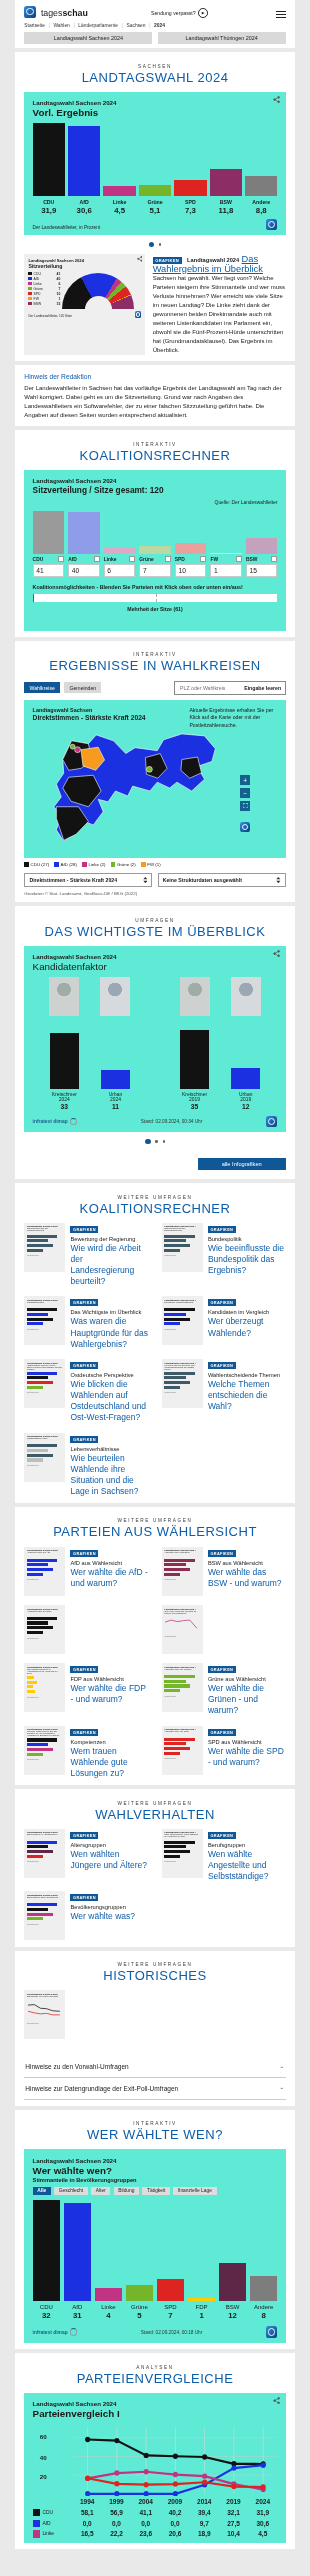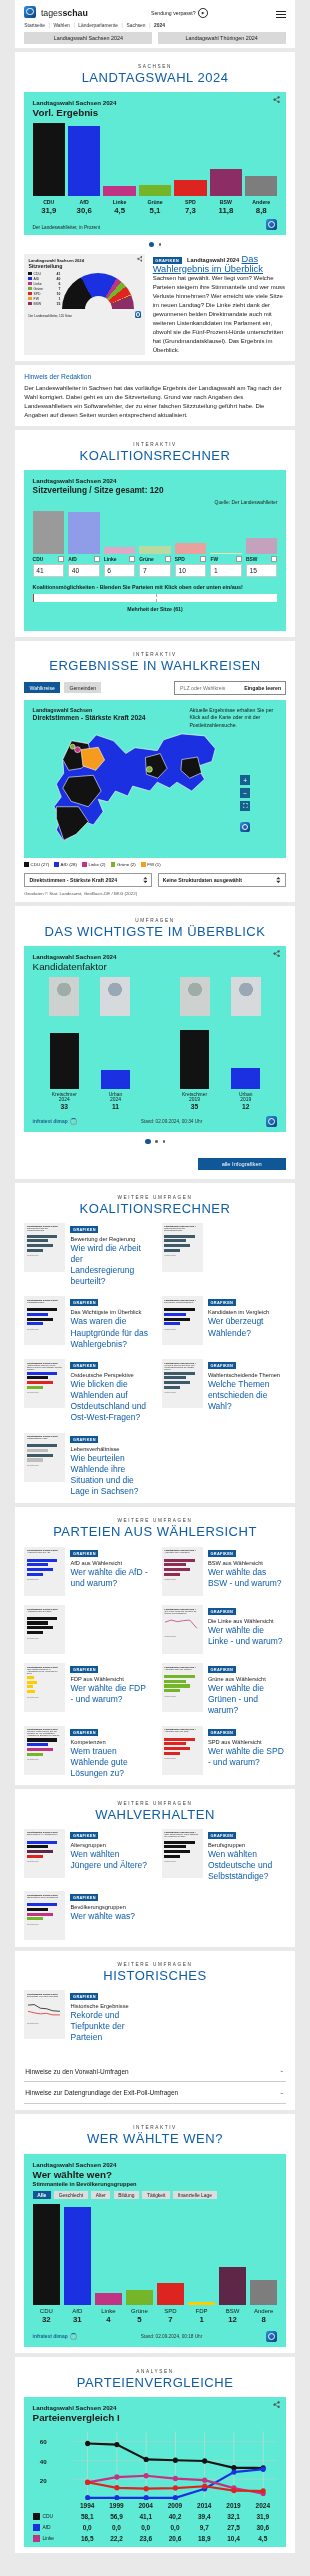--- a/index.html
+++ b/index.html
@@ -599,20 +599,21 @@
             <div class="tk">Landtagswahl Sachsen 2024</div>
             <div class="tt">Zufriedenheit mit der Bundesregierung</div>
             <div class="tbars">
               <i style="background: rgb(61, 90, 102);"></i>
               <i style="background: rgb(61, 90, 102);"></i>
               <i style="background: rgb(61, 90, 102);"></i>
               <i style="background: rgb(61, 90, 102);"></i>
             </div>
             <div class="tf">infratest dimap</div>
           </div>
+        <div class="tinfo"><span class="badge">GRAFIKEN</span><div class="tcat">Bundespolitik</div><a href="#" class="thead">Wie beeinflusste die Bundespolitik das Ergebnis?</a></div>
       </div>
       <div class="teaser">
         <div class="thumb">
             <div class="tk">Landtagswahl Sachsen 2024</div>
             <div class="tt">Kandidatenfaktor</div>
             <div class="tbars">
               <i style="background: rgb(18, 18, 18);"></i>
               <i style="background:#1b30e0;"></i>
               <i style="background: rgb(18, 18, 18);"></i>
               <i style="background:#1b30e0;"></i>
@@ -722,21 +723,20 @@
               <i style="background: rgb(18, 18, 18);"></i>
               <i style="background: rgb(18, 18, 18);"></i>
             </div>
             <div class="tf">infratest dimap</div>
           </div>
       </div>
       <div class="teaser">
         <div class="thumb"><div class="tk">Landtagswahl Sachsen 2024</div><div class="tt">„Die Linke sorgt am ehesten für soziale Gerechtigkeit.“</div><svg width="35" height="13.4" viewBox="0 0 68 26">
               <polyline points="2,10 14,6 26,9 38,7 50,6 64,22" fill="none" stroke-width="1.5" stroke="#c03483"></polyline>
             </svg><div class="tf">infratest dimap</div></div>
-        <div class="tinfo"><span class="badge">GRAFIKEN</span><div class="tcat">Die Linke aus Wählersicht</div><a href="#" class="thead">Wer wählte die Linke - und warum?</a></div>
       </div>
       <div class="teaser">
         <div class="thumb">
             <div class="tk">Landtagswahl Sachsen 2024</div>
             <div class="tt">FDP-Stimmenanteile in Altersgruppen im Vergleich zu 2019</div>
             <div class="tbars">
               <i style="width: 20%; background: rgb(255, 204, 0);"></i>
               <i style="width: 28%; background: rgb(255, 204, 0);"></i>
               <i style="width: 16%; background: rgb(255, 204, 0);"></i>
               <i style="width: 22%; background: rgb(255, 204, 0);"></i>
@@ -813,21 +813,21 @@
             <div class="tk">Landtagswahl Sachsen 2024</div>
             <div class="tt">CDU-Stimmanteile nach Tätigkeit im Vergleich zu 2019</div>
             <div class="tbars">
               <i style="background: rgb(18, 18, 18);"></i>
               <i style="background: rgb(18, 18, 18);"></i>
               <i style="background: rgb(18, 18, 18);"></i>
               <i style="background: rgb(18, 18, 18);"></i>
             </div>
             <div class="tf">infratest dimap</div>
           </div>
-        <div class="tinfo"><span class="badge">GRAFIKEN</span><div class="tcat">Berufsgruppen</div><a href="#" class="thead">Wen wählten Ostdeutsche und Selbstständige?</a></div>
+        <div class="tinfo"><span class="badge">GRAFIKEN</span><div class="tcat">Berufsgruppen</div><a href="#" class="thead">Wen wählte Angestellte und Selbstständige?</a></div>
       </div>
       <div class="teaser">
         <div class="thumb">
             <div class="tk">Landtagswahl Sachsen 2024</div>
             <div class="tt">Stimmanteile nach Geschlecht</div>
             <div class="tbars">
               <i style="background: rgb(27, 48, 224);"></i>
               <i style="background:#121212;"></i>
               <i style="background:#c03483;"></i>
               <i style="background:#74b52a;"></i>
@@ -841,21 +841,20 @@
 
   <section class="sec">
     <div class="eyebrow">WEITERE UMFRAGEN</div>
     <div class="sec-title">HISTORISCHES</div>
     <div class="tgrid">
       <div class="teaser">
         <div class="thumb"><div class="tk">Landtagswahl Sachsen 2024</div><div class="tt">Ergebnisse von CDU und SPD</div><svg width="35" height="15.5" viewBox="0 0 68 30">
               <polyline points="2,6 14,5 26,12 38,13 50,17 64,18" fill="none" stroke="#121212" stroke-width="1.5"></polyline>
               <polyline points="2,18 14,21 26,23 38,22 50,25 64,25" fill="none" stroke="#dd2420" stroke-width="1.5"></polyline>
             </svg><div class="tf">infratest dimap</div></div>
-        <div class="tinfo"><span class="badge">GRAFIKEN</span><div class="tcat">Historische Ergebnisse</div><a href="#" class="thead">Rekorde und Tiefpunkte der Parteien</a></div>
       </div>
       <div></div>
     </div>
     <div style="height:17.6px;"></div>
     <div class="acc">
         <span>Hinweise zu den Vorwahl-Umfragen</span>
         <span class="chev">⌄</span>
       </div>
     <div class="acc">
         <span>Hinweise zur Datengrundlage der Exit-Poll-Umfragen</span>

